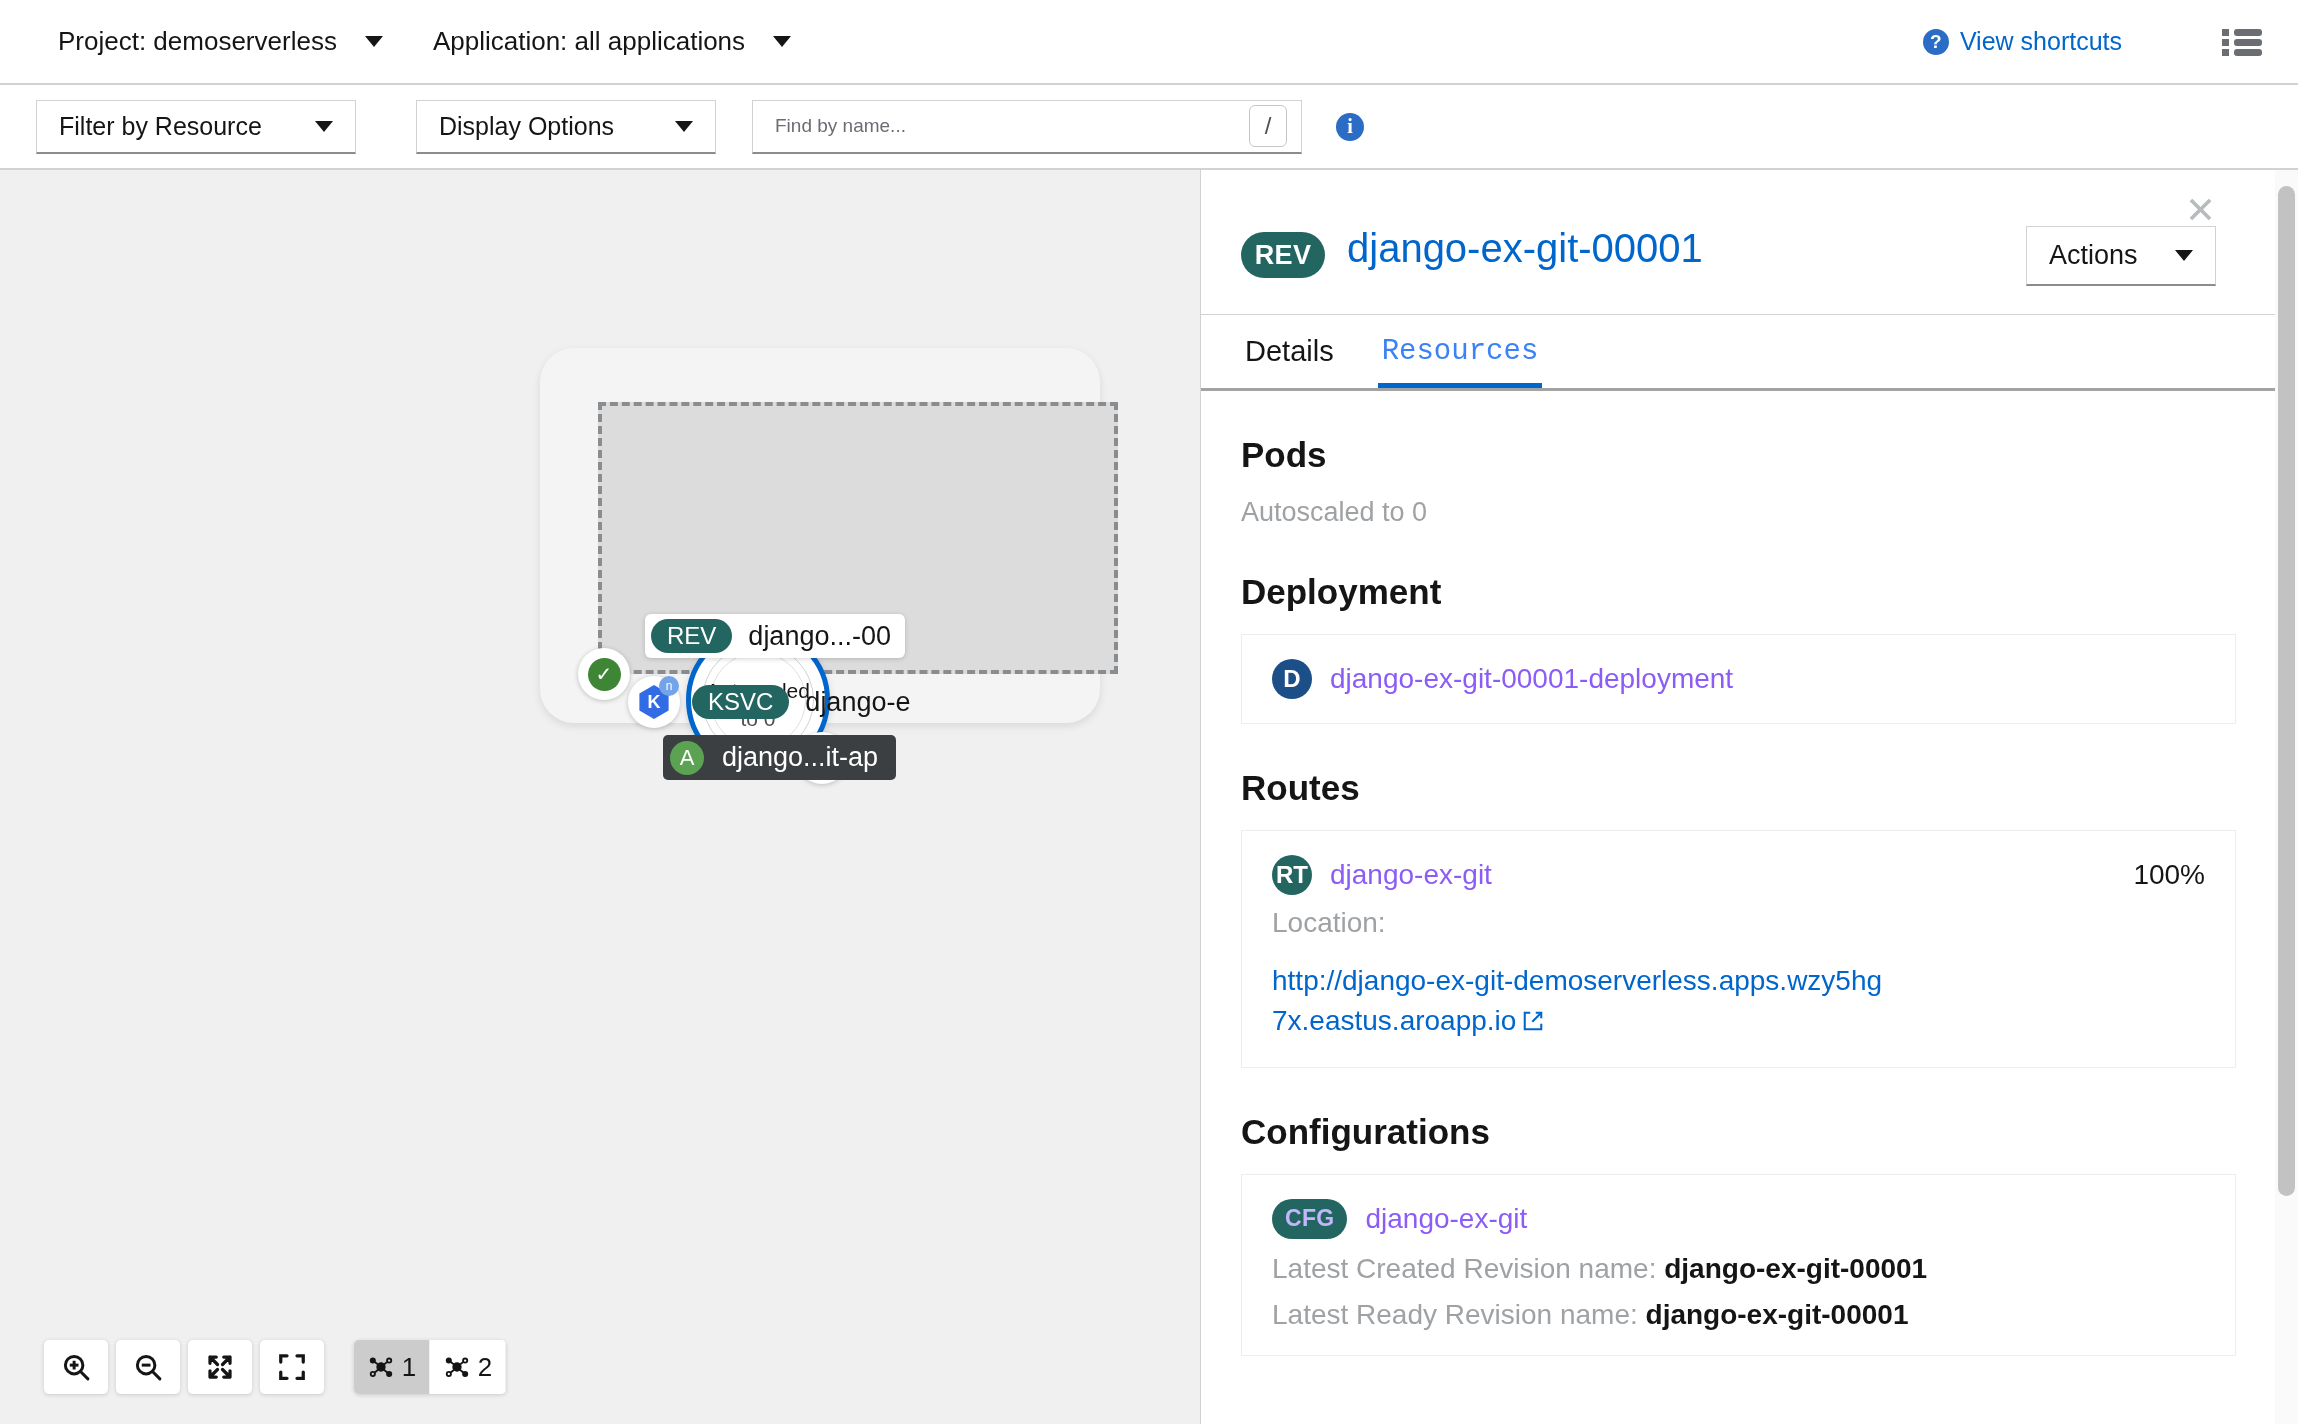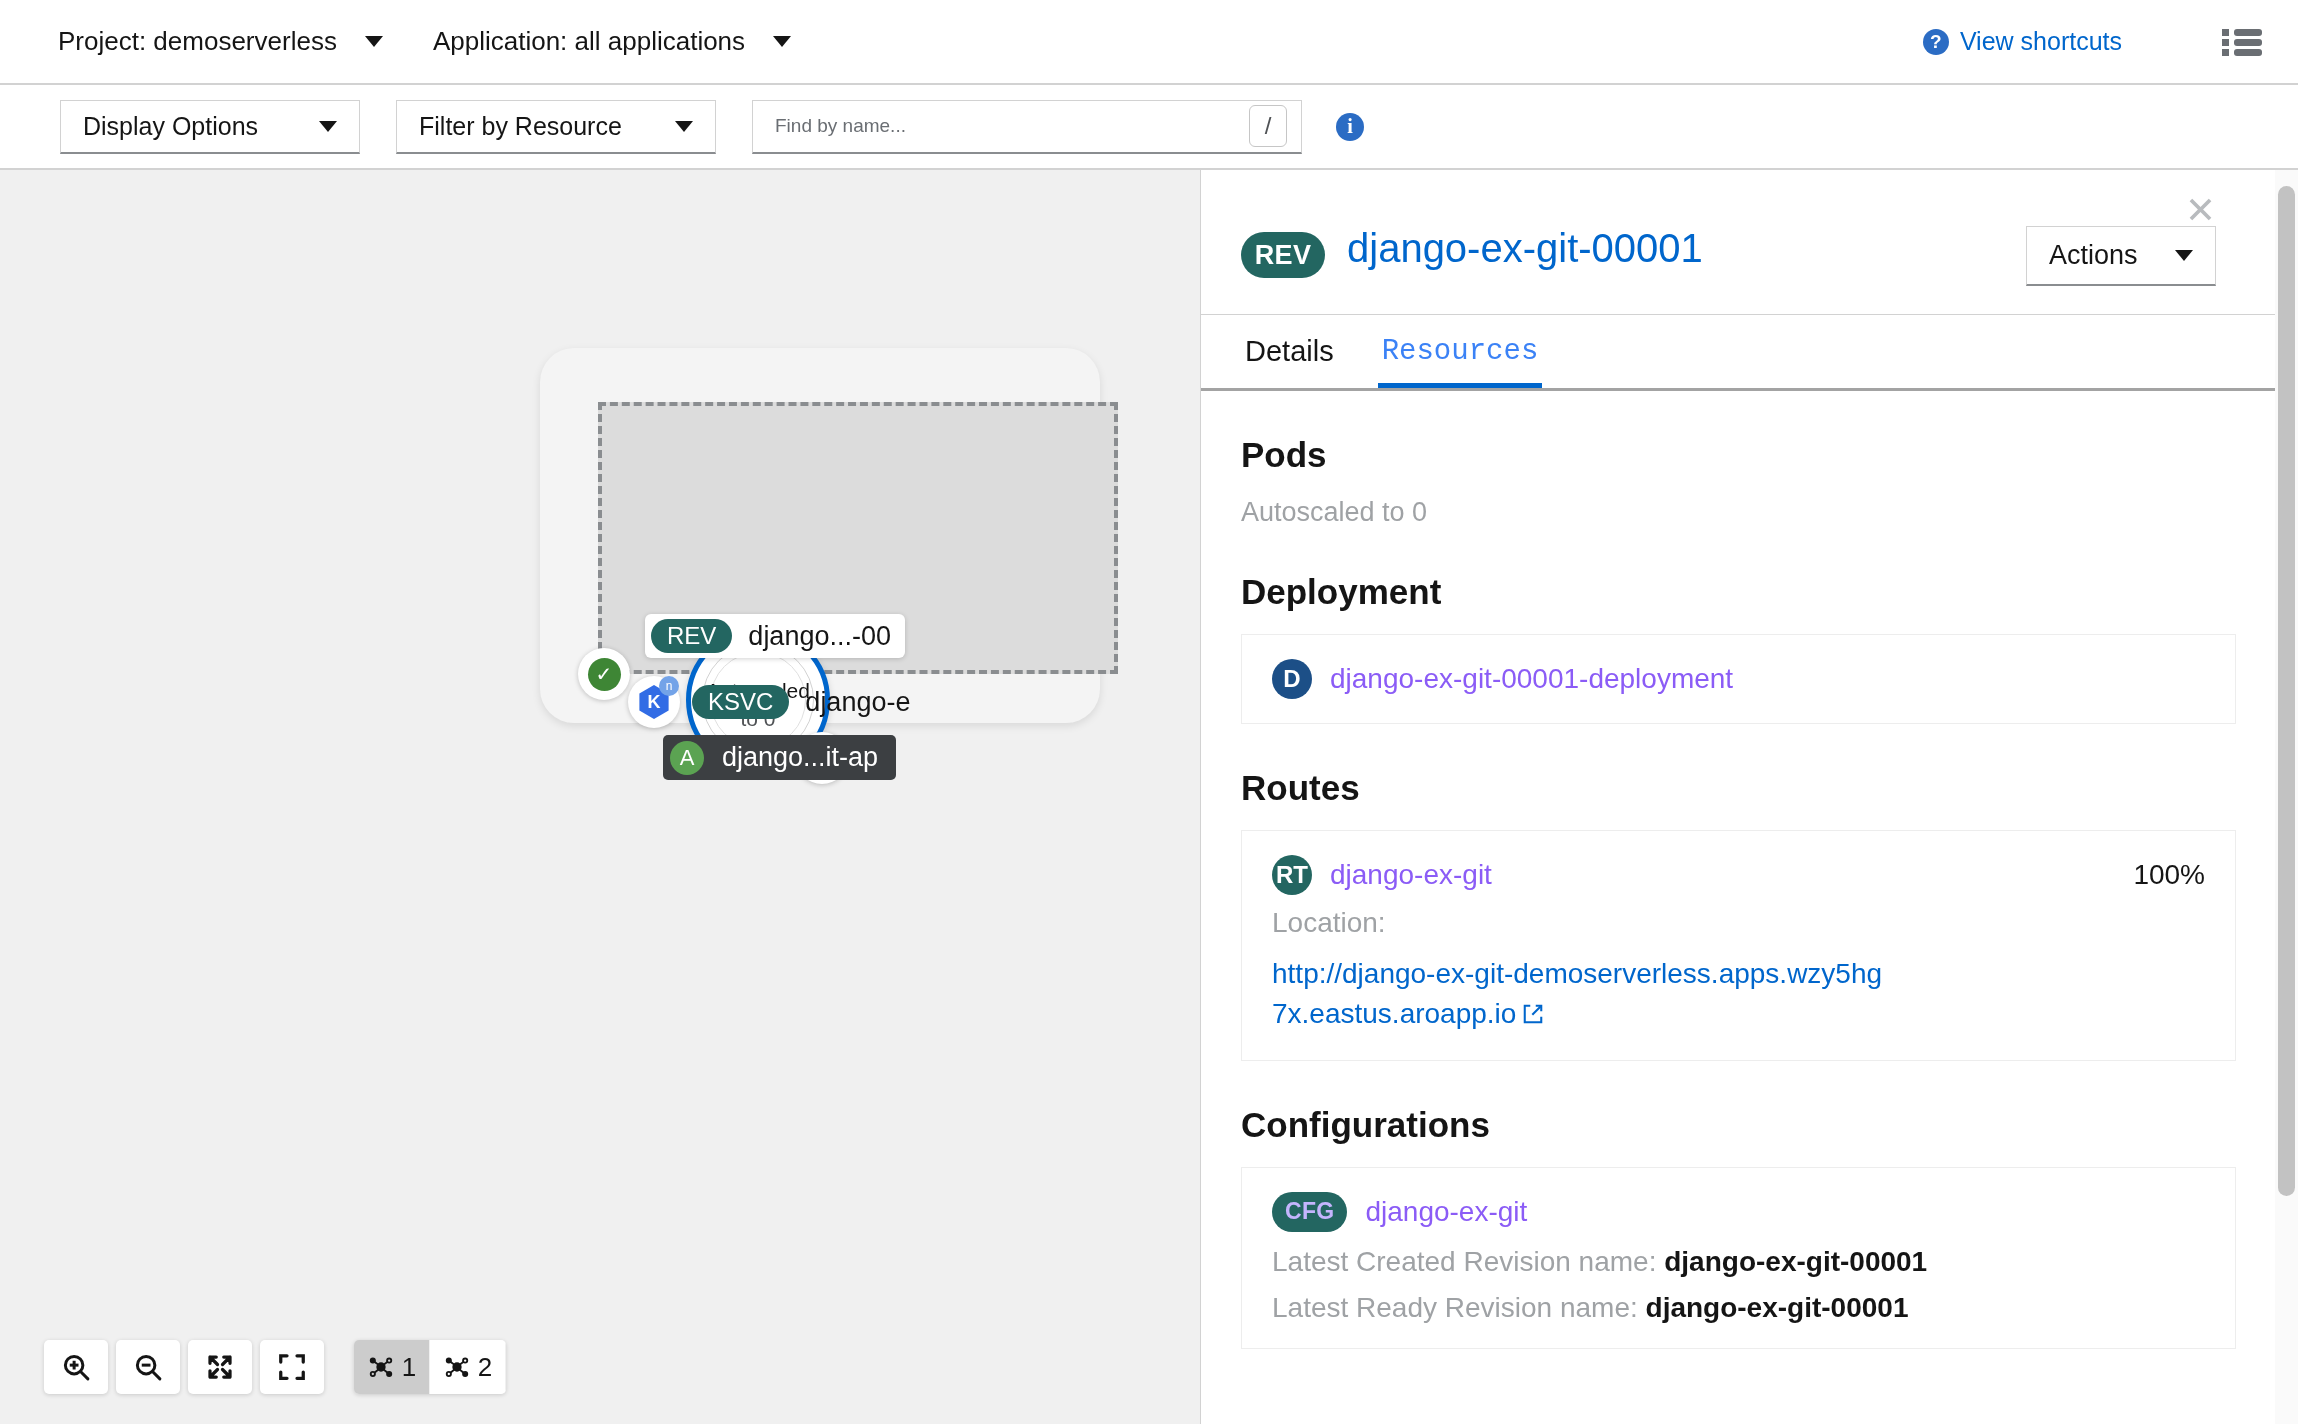--- a/index.html
+++ b/index.html
@@ -320,21 +320,21 @@
     flex-shrink: 0; letter-spacing: 0.3px;
   }
   .card-link {
     font-size: 28px; color: #8b5cf6; margin-left: 18px;
     cursor: pointer;
   }
   .pct { margin-left: auto; font-size: 28px; color: #151515; }
   .loc-label { font-size: 28px; color: #9fa2a5; margin-top: 12px; }
   .loc-url {
     font-size: 28px; color: #0066cc; cursor: pointer;
-    margin-top: 15px; line-height: 1.42; max-width: 620px;
+    margin-top: 22px; line-height: 1.42; max-width: 620px;
     word-break: break-all;
   }
   .ext-icon { display: inline-block; margin-left: 6px; vertical-align: -2px; }
   .kv { font-size: 28px; color: #9fa2a5; margin-top: 14px; }
   .kv b { color: #151515; font-weight: bold; }
 
   
   .scrollbar-track {
     position: absolute; right: 0; top: 0;
     width: 23px; height: 100%; background: #fafafa;
@@ -369,26 +369,26 @@
         <rect x="0" y="23" width="7" height="7" fill="#6a6e73"></rect>
         <rect x="12" y="3" width="28" height="7" rx="3" fill="#6a6e73"></rect>
         <rect x="12" y="13" width="28" height="7" rx="3" fill="#6a6e73"></rect>
         <rect x="12" y="23" width="28" height="7" rx="3" fill="#6a6e73"></rect>
       </svg>
     </div>
   </div>
 </div>
 
 <div class="toolbar2">
+  <div class="tb-select" id="filter-resource">
+    <span>Filter by Resource</span>
+    <span class="caret"></span>
+  </div>
   <div class="tb-select" id="display-options">
     <span>Display Options</span>
-    <span class="caret"></span>
-  </div>
-  <div class="tb-select" id="filter-resource">
-    <span>Filter by Resource</span>
     <span class="caret"></span>
   </div>
   <div class="search-wrap">
     <input type="text" placeholder="Find by name..." style="">
     <span class="slash-key">/</span>
   </div>
   <div class="info-dot">i</div>
 </div>
 
 <div class="canvas">

